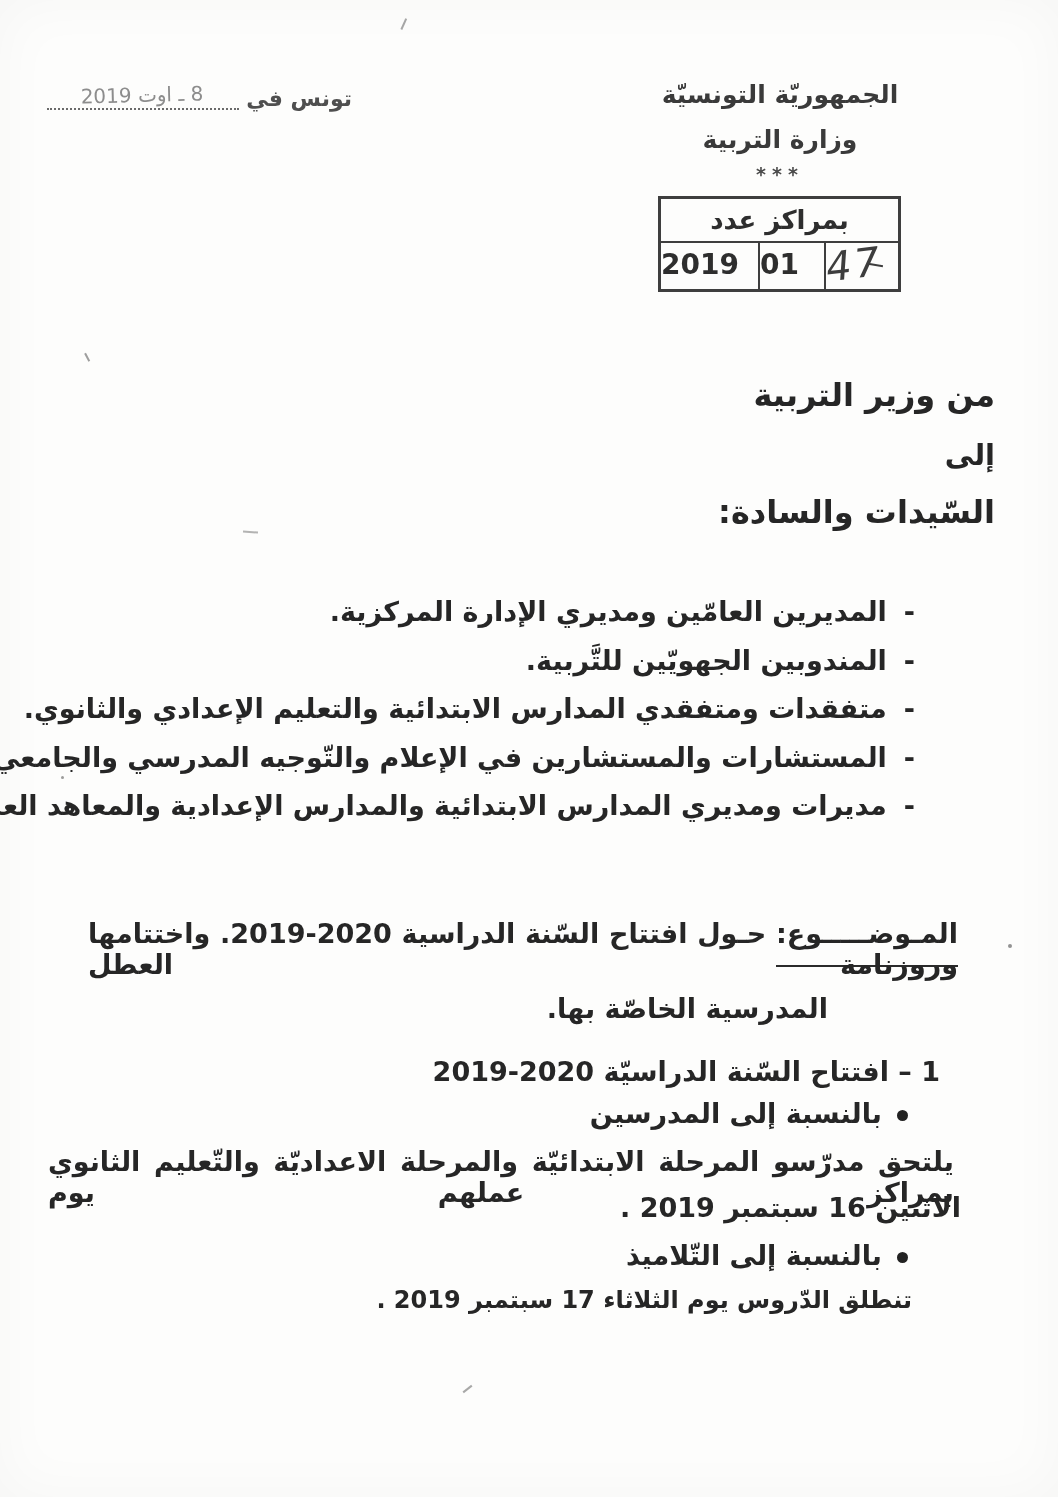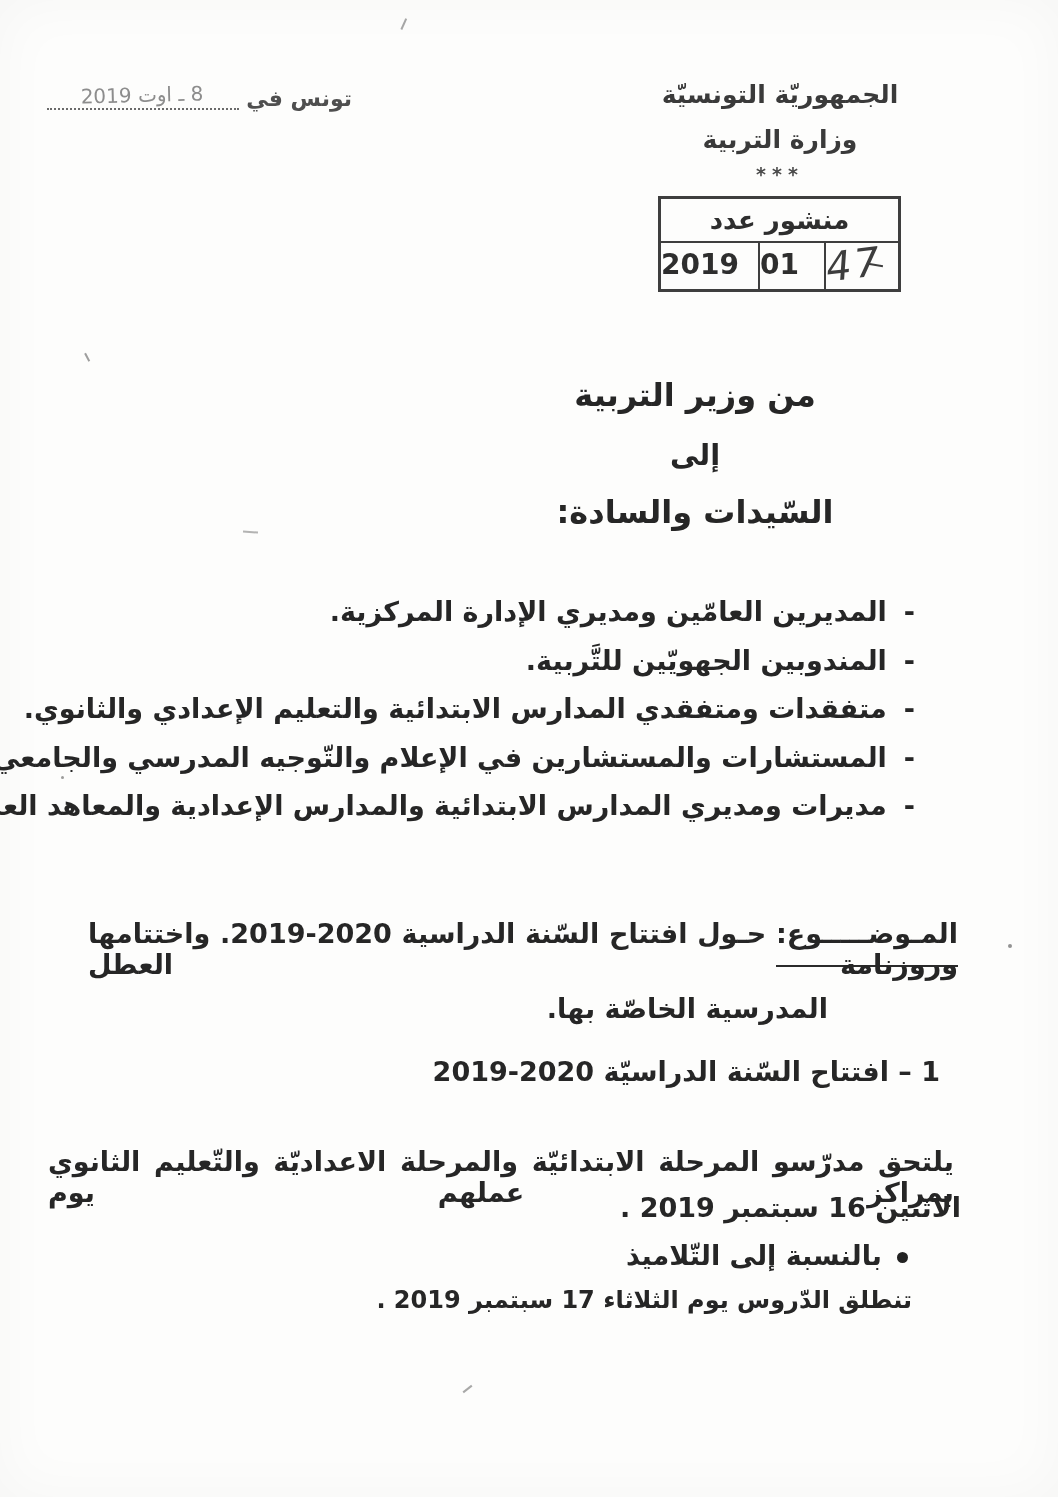--- a/index.html
+++ b/index.html
@@ -72,21 +72,21 @@
     line-height:46px;
   }
   .seven-cross {
     position:absolute; top:21px; left:42px; width:15px; height:2px;
     background:#3d3d3d; transform:rotate(9deg);
   }
 
   
   .from-block {
     position:absolute; top:376px; left:395px; width:600px;
-    text-align:center; color:#262626;
+    text-align:right; color:#262626;
   }
   .from-line { font-size:32px; font-weight:bold; }
   .to-line   { font-size:29px; font-weight:bold; margin-top:24px; }
   .salutation-line { font-size:32px; font-weight:bold; margin-top:21px; }
 
   
   .recipients {
     position:absolute; top:596px; right:143px; left:20px;
     list-style:none; direction:rtl;
   }
@@ -163,21 +163,21 @@
     </span>
   </div>
 
   <div class="gov-header">
     <div class="gov-republic">الجمهوريّة التونسيّة</div>
     <div class="gov-ministry">وزارة التربية</div>
     <div class="gov-stars">***</div>
   </div>
 
   <div class="circ-box">
-    <div class="circ-title">منشور عدد</div>
+    <div class="circ-title">بمراكز عدد</div>
     <div class="circ-row">
       <div class="circ-cell cell-number">
         <span class="hw-number">47</span>
         <span class="seven-cross"></span>
       </div>
       <div class="circ-cell cell-month">01</div>
       <div class="circ-cell cell-year">2019</div>
     </div>
   </div>
 
@@ -213,20 +213,24 @@
   <div class="subject-block">
     <div class="subject-line1">
       <span class="subject-label">المـوضـــــوع:</span>
       <span>حـول افتتاح السّنة الدراسية 2020-2019. واختتامها وروزنامة العطل</span>
     </div>
     <div class="subject-line2">المدرسية الخاصّة بها.</div>
   </div>
 
   <div class="section-title">1 – افتتاح السّنة الدراسيّة 2020-2019</div>
 
+  <div class="bullet-row bullet-teachers">
+    <span class="bullet-dot"></span>
+    <span>بالنسبة إلى المدرسين</span>
+  </div>
 
   <div class="teachers-paragraph">يلتحق مدرّسو المرحلة الابتدائيّة والمرحلة الاعداديّة والتّعليم الثانوي بمراكز عملهم يوم</div>
   <div class="teachers-date-line">الاثنين 16 سبتمبر 2019 .</div>
 
   <div class="bullet-row bullet-students">
     <span class="bullet-dot"></span>
     <span>بالنسبة إلى التّلاميذ</span>
   </div>
 
   <div class="students-start-line">تنطلق الدّروس يوم الثلاثاء 17 سبتمبر 2019 .</div>

